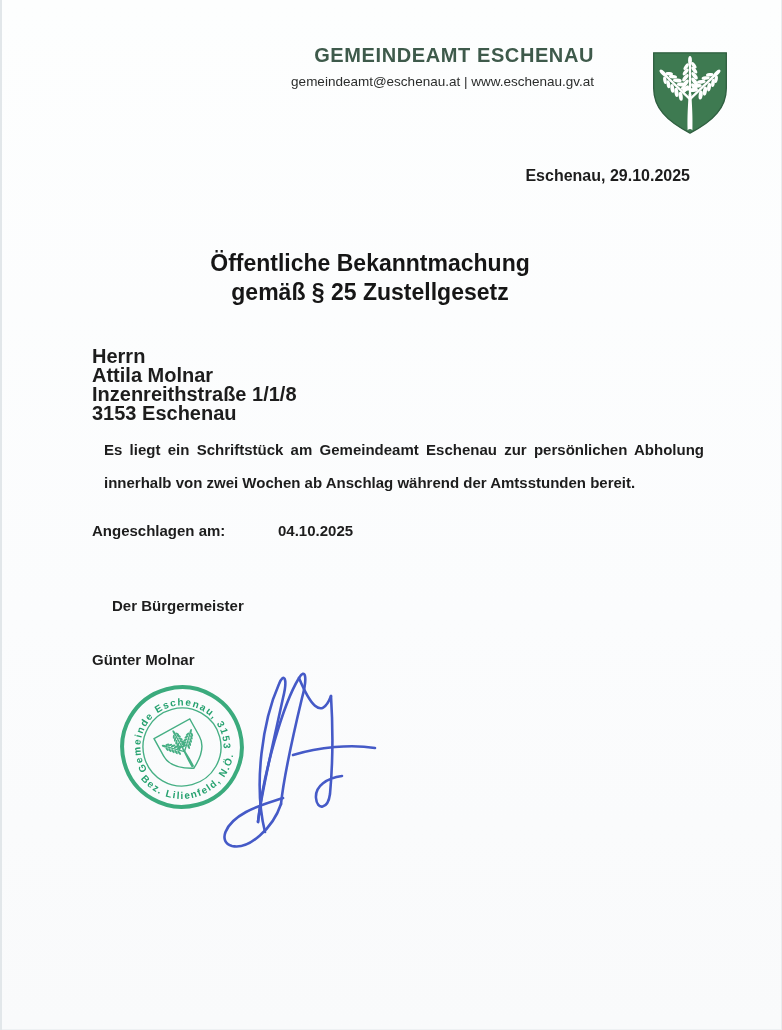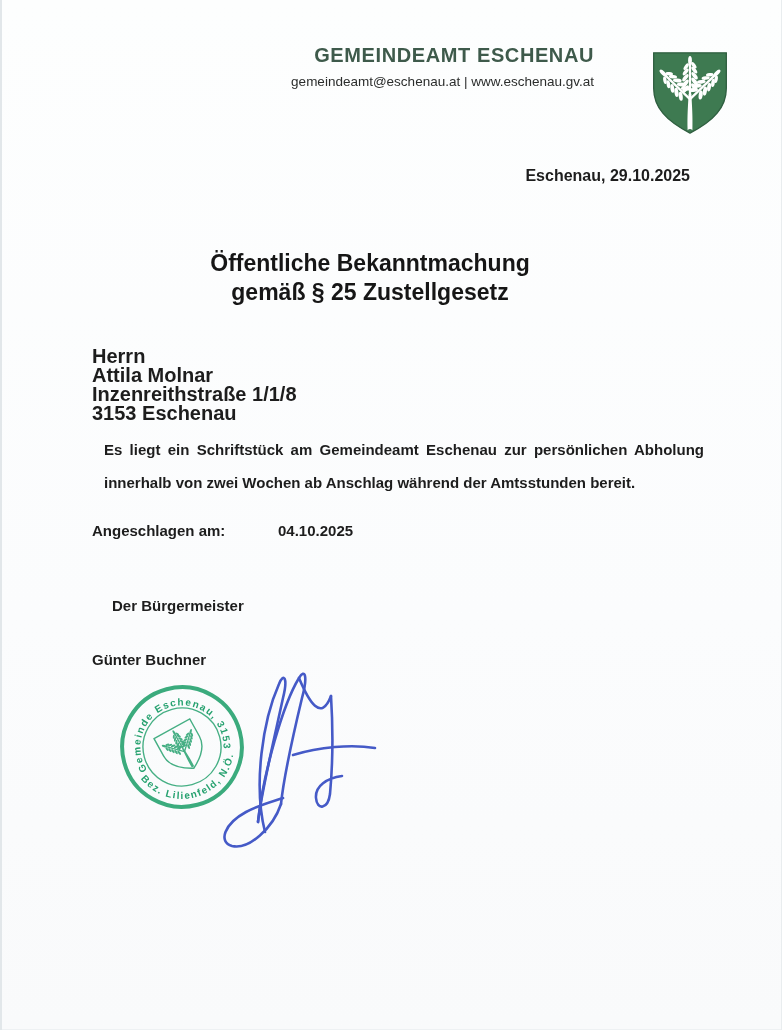--- a/index.html
+++ b/index.html
@@ -112,21 +112,21 @@
   <div class="body-par">Es liegt ein Schriftstück am Gemeindeamt Eschenau zur persönlichen Abholung innerhalb von zwei Wochen ab Anschlag während der Amtsstunden bereit.</div>
 
   <div class="dates">
     <div class="row">
       <span class="lbl">Angeschlagen am:</span>
       <span class="val">04.10.2025</span>
     </div>
   </div>
 
   <div class="signer-role">Der Bürgermeister</div>
-  <div class="signer-name">Günter Buchner</div>
+  <div class="signer-name">Günter Molnar</div>
 
   <svg class="stamp" viewBox="0 0 150 150" aria-hidden="true">
     <defs>
       <path id="topArc" d="M31.5,95.3 A48,48 0 1 1 118.5,95.3"></path>
       <path id="bottomArc" d="M16.3,62.5 A60,60 0 1 0 133.7,62.5"></path>
     </defs>
     <circle cx="75" cy="75" r="69" fill="none" stroke="#149a63" stroke-width="4.6" opacity=".9"></circle>
     <circle cx="75" cy="75" r="45" fill="none" stroke="#149a63" stroke-width="1.6" opacity=".85"></circle>
     <text>
       <textPath href="#topArc" startOffset="50%" text-anchor="middle">Gemeinde Eschenau, 3153</textPath>

